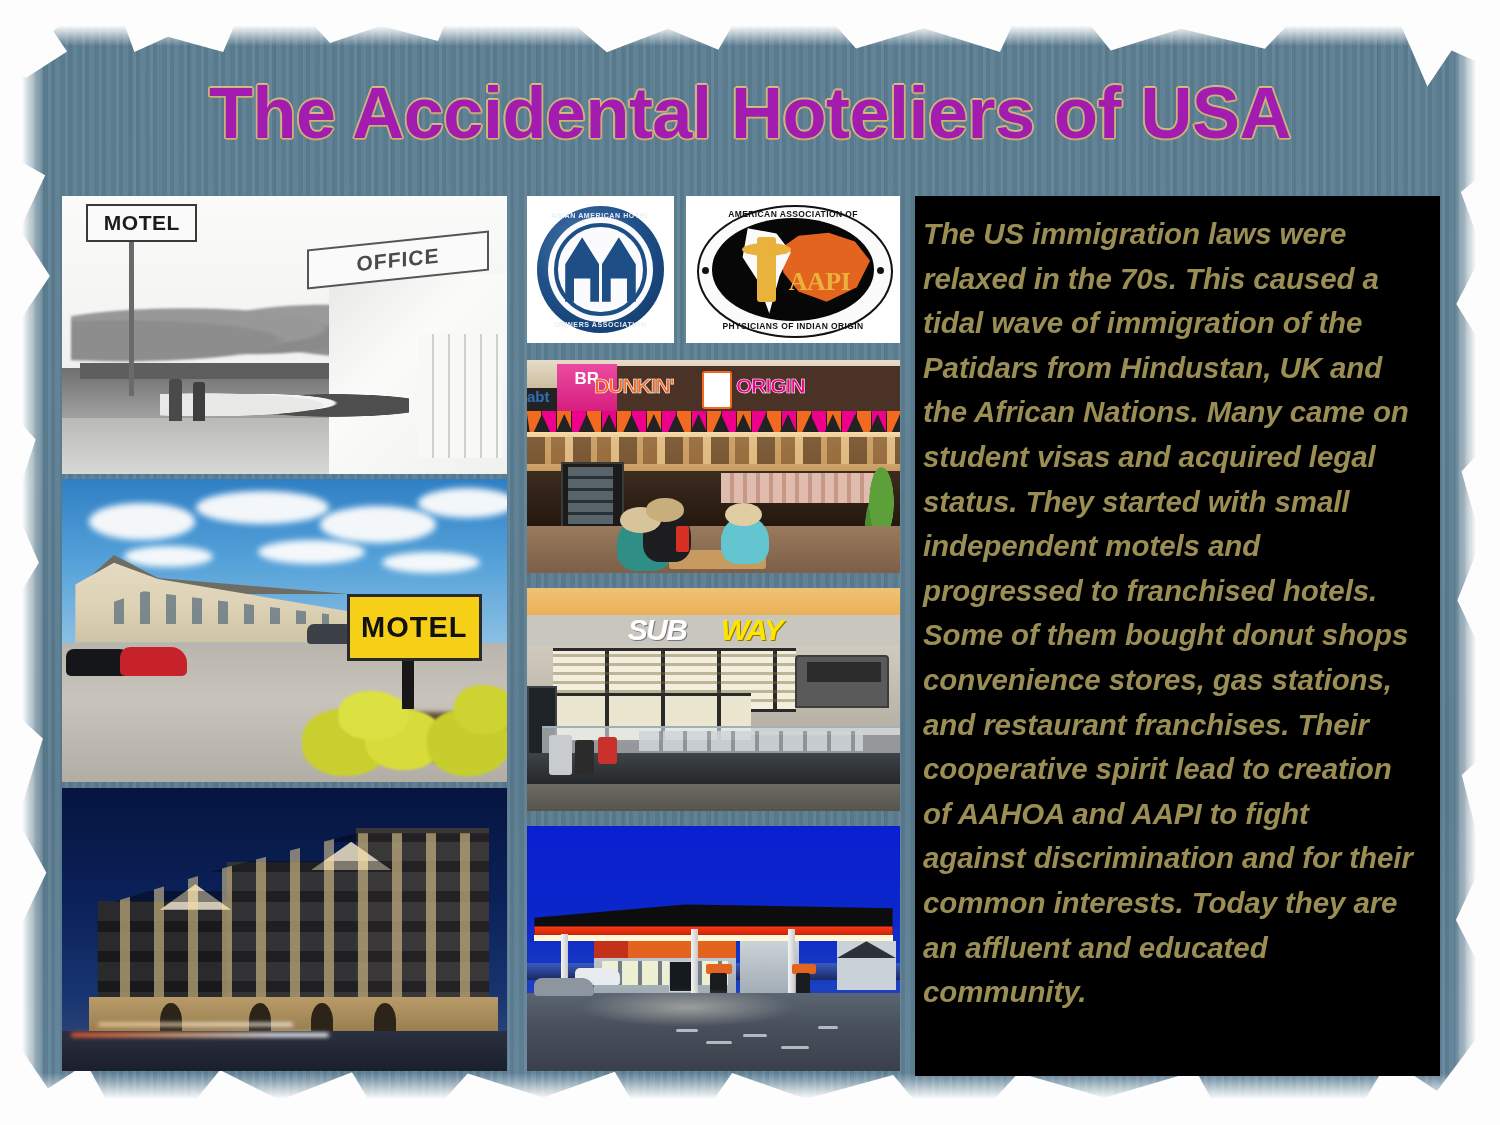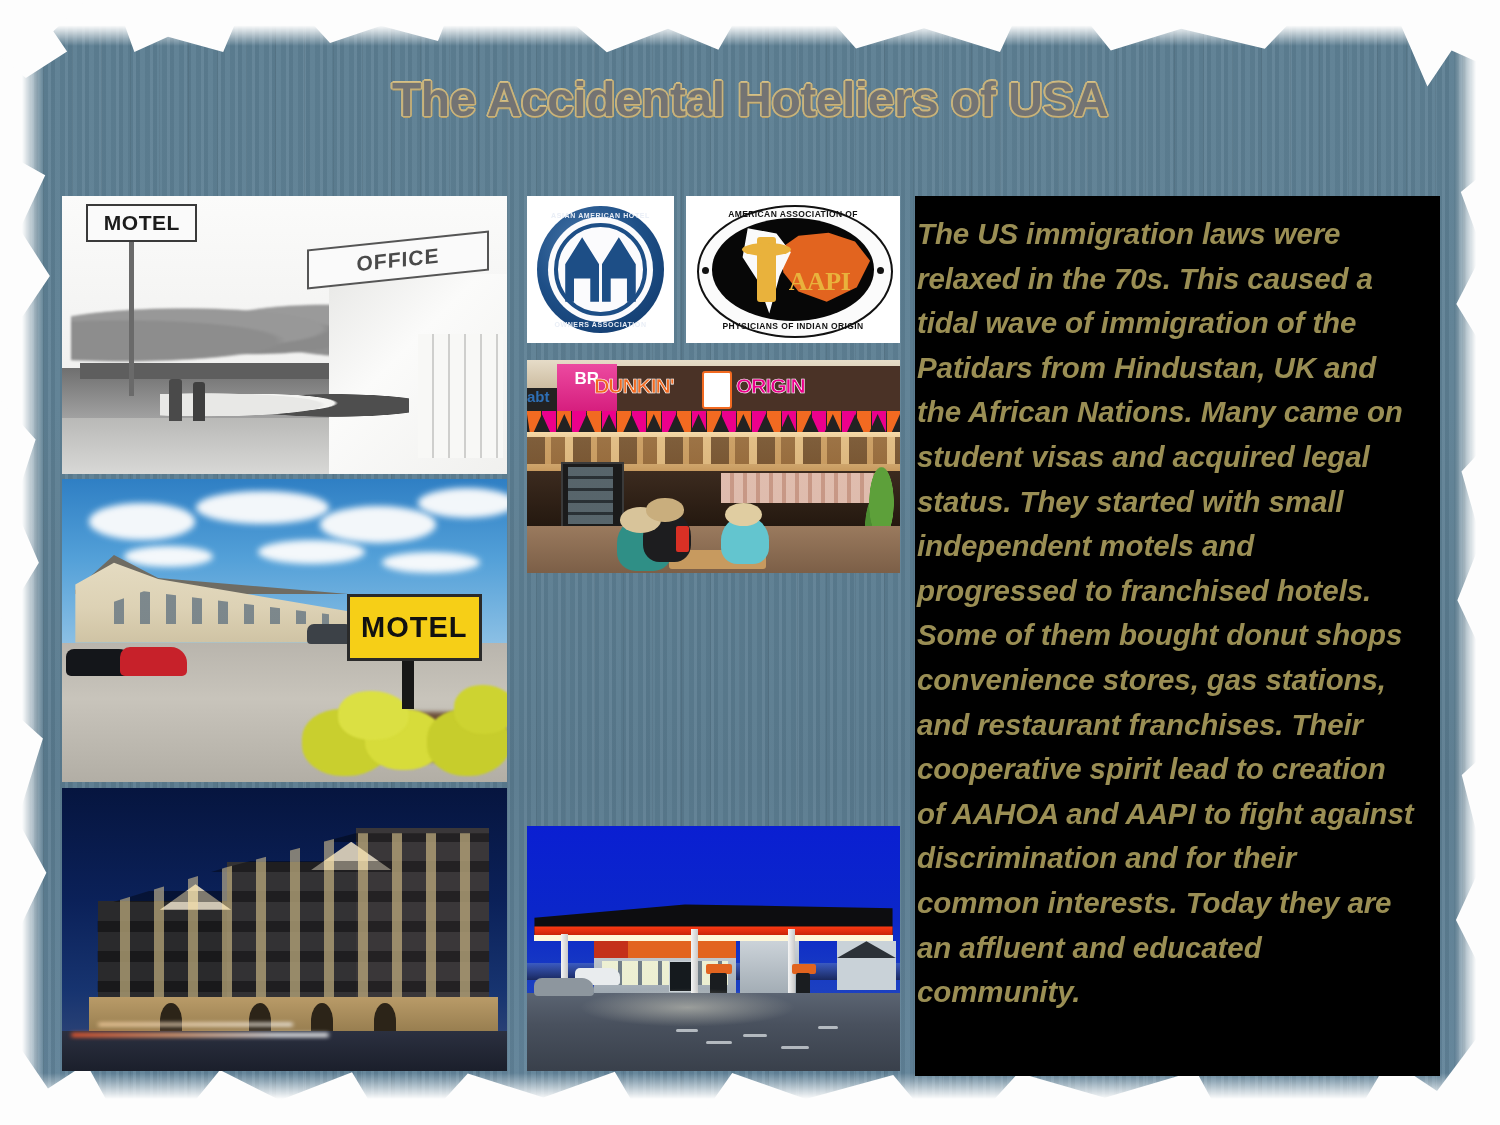--- a/index.html
+++ b/index.html
@@ -34,21 +34,21 @@
      -webkit-mask-image:linear-gradient(90deg,#000 50%,transparent 100%);
      mask-image:linear-gradient(90deg,#000 50%,transparent 100%);}
   .torn.r{top:0;bottom:0;right:0;width:46px;
      -webkit-mask-image:linear-gradient(270deg,#000 52%,transparent 100%);
      mask-image:linear-gradient(270deg,#000 52%,transparent 100%);}
   .rag{position:absolute;background:#fdfdfd;}
 
   
   .title{
     position:absolute;left:0;right:0;top:72px;text-align:center;
-    font-size:48px;font-weight:bold;color:#737373;letter-spacing:-.5px;
+    font-size:72px;font-weight:bold;color:#a21caf;letter-spacing:-.5px;
     font-family:"Liberation Sans",sans-serif;
     text-shadow:
       -1.4px -1.4px 0 #c9b37a, 1.4px -1.4px 0 #c9b37a,
       -1.4px  1.4px 0 #c9b37a, 1.4px  1.4px 0 #c9b37a,
        0 -1.8px 0 #d6c189, 0 1.8px 0 #b9a068,
       -1.8px 0 0 #d6c189, 1.8px 0 0 #b9a068;
   }
 
   
   .ph{position:absolute;overflow:hidden;background:#222;}
@@ -269,21 +269,21 @@
   .p6 .houseR{position:absolute;right:1%;top:47%;width:16%;height:7%;background:#2c3238;clip-path:polygon(0 100%,50% 0,100% 100%);}
   .p6 .lot{position:absolute;left:0;right:0;top:68%;height:32%;background:linear-gradient(180deg,#5b6472 0%,#49515e 40%,#39404b 100%);}
   .p6 .glow{position:absolute;left:14%;top:66%;width:58%;height:16%;background:radial-gradient(ellipse,rgba(255,250,225,.42),transparent 70%);}
   .p6 .carW{position:absolute;left:13%;top:58%;width:12%;height:7%;background:#e9ecee;border-radius:5px 9px 3px 3px;}
   .p6 .carG{position:absolute;left:2%;top:62%;width:16%;height:7.5%;background:#8d969e;border-radius:8px 12px 4px 4px;}
   .p6 .stripe{position:absolute;background:#d8dde2;height:3px;border-radius:2px;opacity:.75;}
 
   
   .txtPanel{
     position:absolute;left:915px;top:196px;width:525px;height:880px;
-    background:#000000;box-sizing:border-box;padding:16px 22px 10px 2px;
+    background:#000000;box-sizing:border-box;padding:16px 22px 10px 8px;
   }
   .txtPanel p{
     margin:0;font-style:italic;font-weight:600;
     font-size:29.5px;line-height:44.6px;color:#9a8e54;
     font-family:"Liberation Sans",sans-serif;letter-spacing:-.1px;
   }
 </style>
 </head>
 <body>
 
@@ -434,20 +434,40 @@
     <div class="tbl"></div>
     <div class="pr" style="left:24%;bottom:1%;width:15%;height:26%;background:#2f8f86;"></div>
     <div class="pr" style="left:31%;bottom:5%;width:13%;height:24%;background:#1d1d1f;"></div>
     <div class="pr" style="left:52%;bottom:4%;width:13%;height:23%;background:#63c5cf;"></div>
     <div class="pr" style="left:25%;bottom:19%;width:11%;height:12%;background:#d8c49a;border-radius:50%;"></div>
     <div class="pr" style="left:32%;bottom:24%;width:10%;height:11%;background:#c9ae7d;border-radius:50%;"></div>
     <div class="pr" style="left:53%;bottom:22%;width:10%;height:11%;background:#e0cda1;border-radius:50%;"></div>
     <div class="cupR"></div>
   </div>
 
+  <div class="ph p5">
+    <div class="ceil"></div>
+    <div class="soff"></div>
+    <div class="wall"></div>
+    <div class="sub1">SUB</div>
+    <div class="sub2">WAY</div>
+    <div class="menu"></div>
+    <div class="menuRows"></div>
+    <div class="menu2"></div>
+    <div class="oven"></div>
+    <div class="ovenD"></div>
+    <div class="cooler"></div>
+    <div class="sneeze"></div>
+    <div class="trays"></div>
+    <div class="cntr"></div>
+    <div class="base"></div>
+    <div class="jug"></div>
+    <div class="jug2"></div>
+    <div class="redb"></div>
+  </div>
 
   <div class="ph p6">
     <div class="sky"></div>
     <div class="horizon"></div>
     <div class="house"></div>
     <div class="houseR"></div>
     <div class="store"></div>
     <div class="storeBand"></div>
     <div class="storeRed"></div>
     <div class="storeWin"></div>

